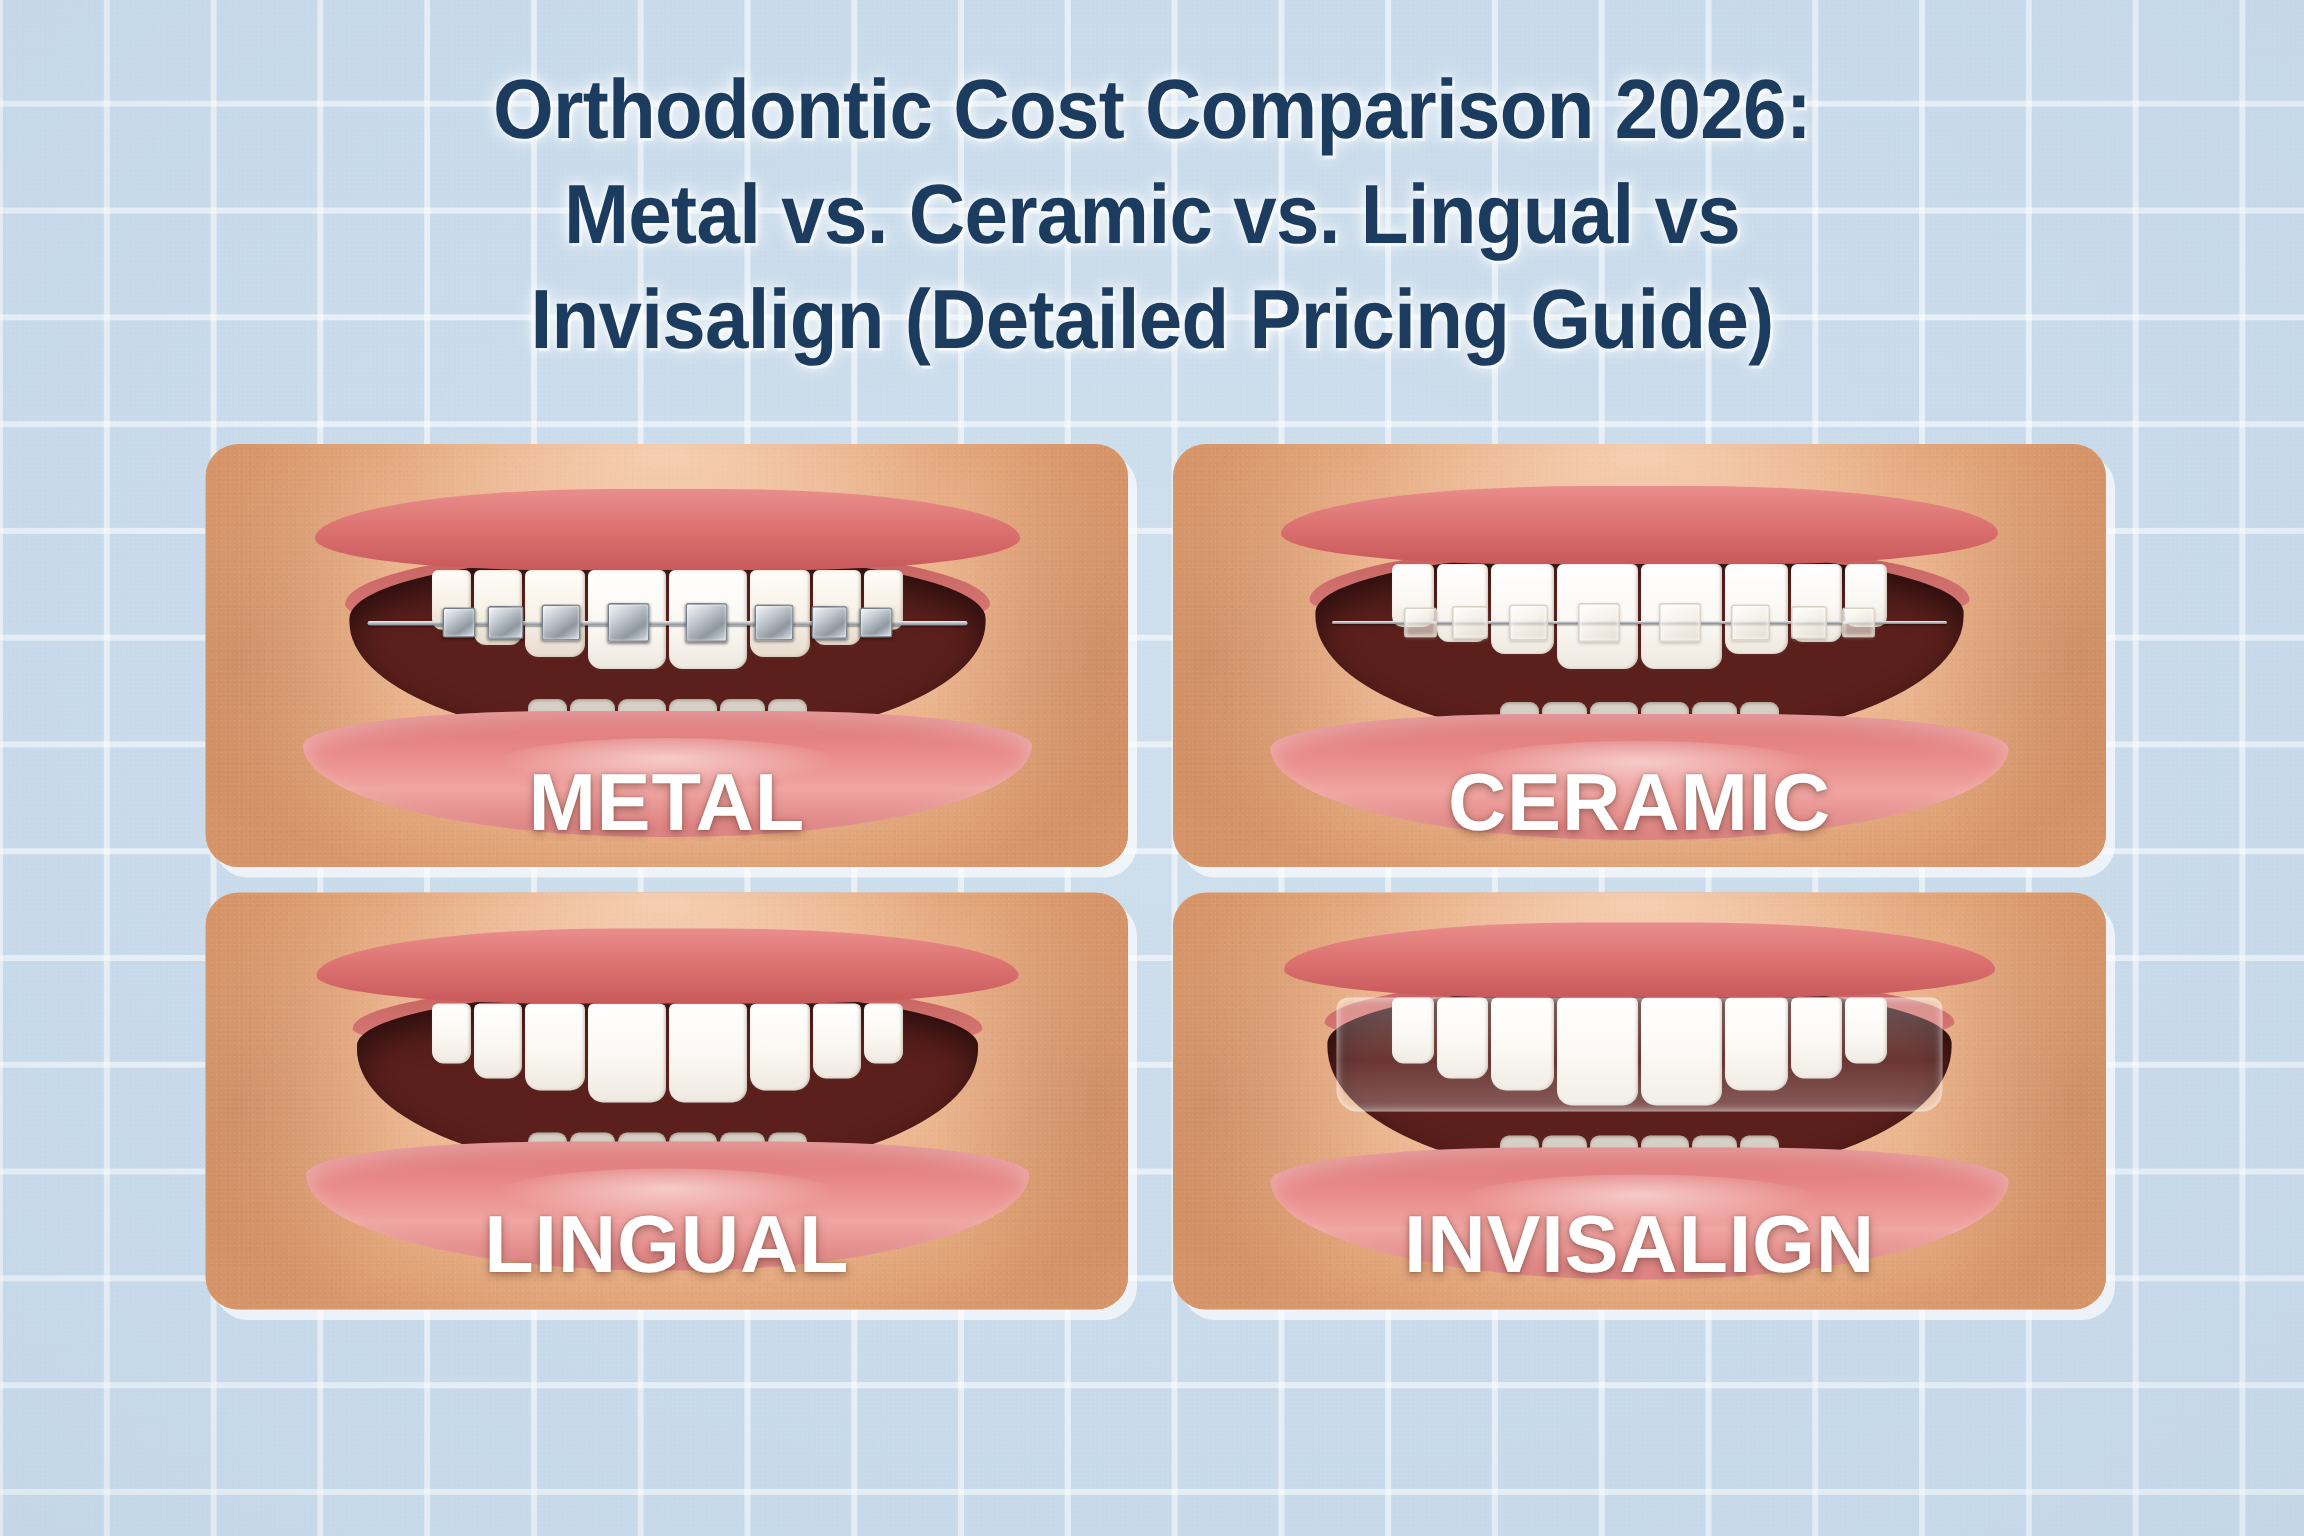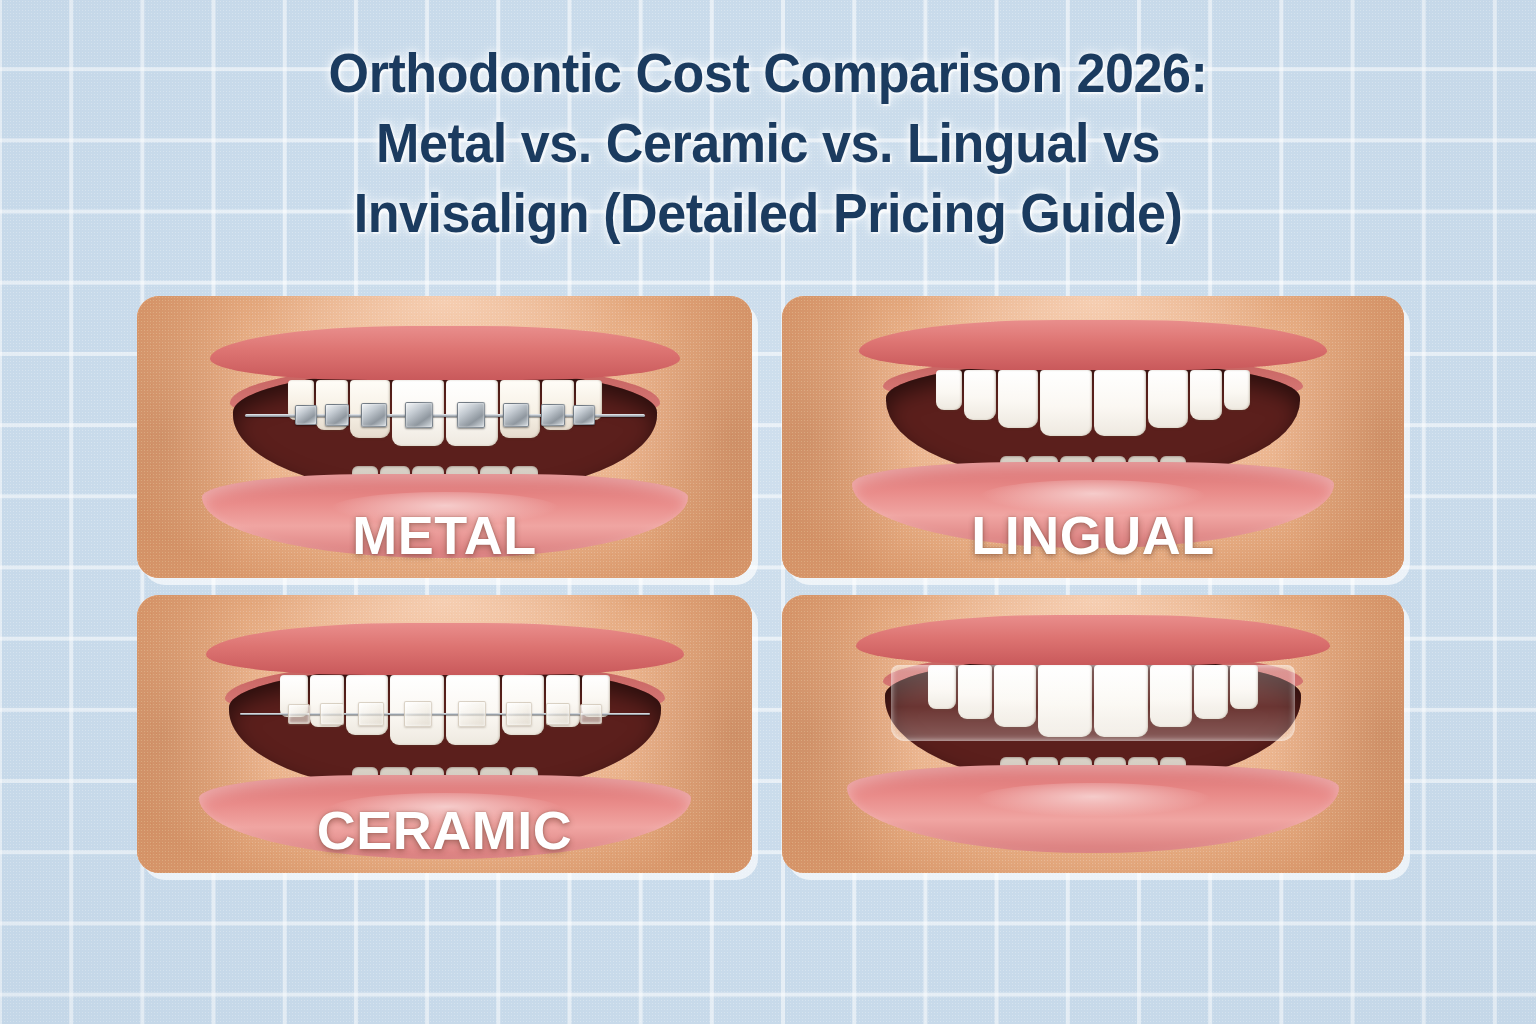--- a/index.html
+++ b/index.html
@@ -326,55 +326,20 @@
         <div class="lip-gloss" style="top:196px;width:230px;height:34px;"></div>
       </div>
       <div class="card-label">METAL</div>
     </div>
 
     <div class="card">
       <div class="photo">
         <div class="skin"></div>
         <div class="skin-grain"></div>
 
-        <div class="gum" style="top:60px;width:420px;height:44px;"></div>
-        <div class="mouth" style="top:66px;width:414px;height:120px;border-radius:48% 48% 46% 46% / 30% 30% 68% 68%;"></div>
-
-        <div class="teeth-upper" style="top:74px;width:408px;height:72px;">
-          <div class="tooth bright" style="width:26px;height:40px;border-radius:4px 4px 8px 8px;"></div>
-          <div class="tooth bright" style="width:32px;height:50px;border-radius:4px 4px 9px 9px;"></div>
-          <div class="tooth bright" style="width:40px;height:58px;border-radius:4px 4px 10px 10px;"></div>
-          <div class="tooth bright" style="width:52px;height:66px;border-radius:4px 4px 10px 10px;"></div>
-          <div class="tooth bright" style="width:52px;height:66px;border-radius:4px 4px 10px 10px;"></div>
-          <div class="tooth bright" style="width:40px;height:58px;border-radius:4px 4px 10px 10px;"></div>
-          <div class="tooth bright" style="width:32px;height:50px;border-radius:4px 4px 9px 9px;"></div>
-          <div class="tooth bright" style="width:26px;height:40px;border-radius:4px 4px 8px 8px;"></div>
-        </div>
-
-        <div class="teeth-lower" style="top:160px;width:280px;height:22px;">
-          <div class="tooth" style="width:26px;height:18px;border-radius:6px 6px 4px 4px;"></div>
-          <div class="tooth" style="width:30px;height:20px;border-radius:6px 6px 4px 4px;"></div>
-          <div class="tooth" style="width:32px;height:20px;border-radius:6px 6px 4px 4px;"></div>
-          <div class="tooth" style="width:32px;height:20px;border-radius:6px 6px 4px 4px;"></div>
-          <div class="tooth" style="width:30px;height:20px;border-radius:6px 6px 4px 4px;"></div>
-          <div class="tooth" style="width:26px;height:18px;border-radius:6px 6px 4px 4px;"></div>
-        </div>
-
-        <div class="lip-top" style="top:24px;width:468px;height:50px;border-radius:50% 50% 40% 40% / 74% 74% 44% 44%;"></div>
-        <div class="lip-bottom" style="top:166px;width:482px;height:86px;border-radius:36% 36% 50% 50% / 26% 26% 76% 76%;"></div>
-        <div class="lip-gloss" style="top:184px;width:228px;height:34px;"></div>
-      </div>
-      <div class="card-label">LINGUAL</div>
-    </div>
-
-    <div class="card">
-      <div class="photo">
-        <div class="skin"></div>
-        <div class="skin-grain"></div>
-
         <div class="gum" style="top:66px;width:440px;height:54px;"></div>
         <div class="mouth" style="top:72px;width:432px;height:126px;border-radius:48% 48% 46% 46% / 32% 32% 66% 66%;"></div>
 
         <div class="teeth-upper" style="top:80px;width:426px;height:76px;">
           <div class="tooth bright" style="width:28px;height:42px;border-radius:4px 4px 7px 7px;"></div>
           <div class="tooth bright" style="width:34px;height:52px;border-radius:4px 4px 8px 8px;"></div>
           <div class="tooth bright" style="width:42px;height:60px;border-radius:4px 4px 9px 9px;"></div>
           <div class="tooth bright" style="width:54px;height:70px;border-radius:4px 4px 9px 9px;"></div>
           <div class="tooth bright" style="width:54px;height:70px;border-radius:4px 4px 9px 9px;"></div>
           <div class="tooth bright" style="width:42px;height:60px;border-radius:4px 4px 9px 9px;"></div>
@@ -408,20 +373,55 @@
         <div class="lip-gloss" style="top:198px;width:236px;height:34px;"></div>
       </div>
       <div class="card-label">CERAMIC</div>
     </div>
 
     <div class="card">
       <div class="photo">
         <div class="skin"></div>
         <div class="skin-grain"></div>
 
+        <div class="gum" style="top:60px;width:420px;height:44px;"></div>
+        <div class="mouth" style="top:66px;width:414px;height:120px;border-radius:48% 48% 46% 46% / 30% 30% 68% 68%;"></div>
+
+        <div class="teeth-upper" style="top:74px;width:408px;height:72px;">
+          <div class="tooth bright" style="width:26px;height:40px;border-radius:4px 4px 8px 8px;"></div>
+          <div class="tooth bright" style="width:32px;height:50px;border-radius:4px 4px 9px 9px;"></div>
+          <div class="tooth bright" style="width:40px;height:58px;border-radius:4px 4px 10px 10px;"></div>
+          <div class="tooth bright" style="width:52px;height:66px;border-radius:4px 4px 10px 10px;"></div>
+          <div class="tooth bright" style="width:52px;height:66px;border-radius:4px 4px 10px 10px;"></div>
+          <div class="tooth bright" style="width:40px;height:58px;border-radius:4px 4px 10px 10px;"></div>
+          <div class="tooth bright" style="width:32px;height:50px;border-radius:4px 4px 9px 9px;"></div>
+          <div class="tooth bright" style="width:26px;height:40px;border-radius:4px 4px 8px 8px;"></div>
+        </div>
+
+        <div class="teeth-lower" style="top:160px;width:280px;height:22px;">
+          <div class="tooth" style="width:26px;height:18px;border-radius:6px 6px 4px 4px;"></div>
+          <div class="tooth" style="width:30px;height:20px;border-radius:6px 6px 4px 4px;"></div>
+          <div class="tooth" style="width:32px;height:20px;border-radius:6px 6px 4px 4px;"></div>
+          <div class="tooth" style="width:32px;height:20px;border-radius:6px 6px 4px 4px;"></div>
+          <div class="tooth" style="width:30px;height:20px;border-radius:6px 6px 4px 4px;"></div>
+          <div class="tooth" style="width:26px;height:18px;border-radius:6px 6px 4px 4px;"></div>
+        </div>
+
+        <div class="lip-top" style="top:24px;width:468px;height:50px;border-radius:50% 50% 40% 40% / 74% 74% 44% 44%;"></div>
+        <div class="lip-bottom" style="top:166px;width:482px;height:86px;border-radius:36% 36% 50% 50% / 26% 26% 76% 76%;"></div>
+        <div class="lip-gloss" style="top:184px;width:228px;height:34px;"></div>
+      </div>
+      <div class="card-label">LINGUAL</div>
+    </div>
+
+    <div class="card">
+      <div class="photo">
+        <div class="skin"></div>
+        <div class="skin-grain"></div>
+
         <div class="gum" style="top:56px;width:420px;height:44px;"></div>
         <div class="mouth" style="top:62px;width:416px;height:128px;border-radius:48% 48% 46% 46% / 30% 30% 68% 68%;"></div>
 
         <div class="teeth-upper" style="top:70px;width:410px;height:78px;">
           <div class="tooth bright" style="width:28px;height:44px;border-radius:4px 4px 8px 8px;"></div>
           <div class="tooth bright" style="width:34px;height:54px;border-radius:4px 4px 9px 9px;"></div>
           <div class="tooth bright" style="width:42px;height:62px;border-radius:4px 4px 10px 10px;"></div>
           <div class="tooth bright" style="width:54px;height:72px;border-radius:4px 4px 10px 10px;"></div>
           <div class="tooth bright" style="width:54px;height:72px;border-radius:4px 4px 10px 10px;"></div>
           <div class="tooth bright" style="width:42px;height:62px;border-radius:4px 4px 10px 10px;"></div>
@@ -437,18 +437,19 @@
           <div class="tooth" style="width:32px;height:22px;border-radius:6px 6px 4px 4px;"></div>
           <div class="tooth" style="width:32px;height:22px;border-radius:6px 6px 4px 4px;"></div>
           <div class="tooth" style="width:30px;height:22px;border-radius:6px 6px 4px 4px;"></div>
           <div class="tooth" style="width:26px;height:20px;border-radius:6px 6px 4px 4px;"></div>
         </div>
 
         <div class="lip-top" style="top:20px;width:474px;height:50px;border-radius:50% 50% 40% 40% / 74% 74% 44% 44%;"></div>
         <div class="lip-bottom" style="top:170px;width:492px;height:88px;border-radius:36% 36% 50% 50% / 26% 26% 76% 76%;"></div>
         <div class="lip-gloss" style="top:188px;width:238px;height:34px;"></div>
       </div>
+      <div class="card-label">INVISALIGN</div>
     </div>
 
   </div>
 
 
 </div>
 
 </body></html>

